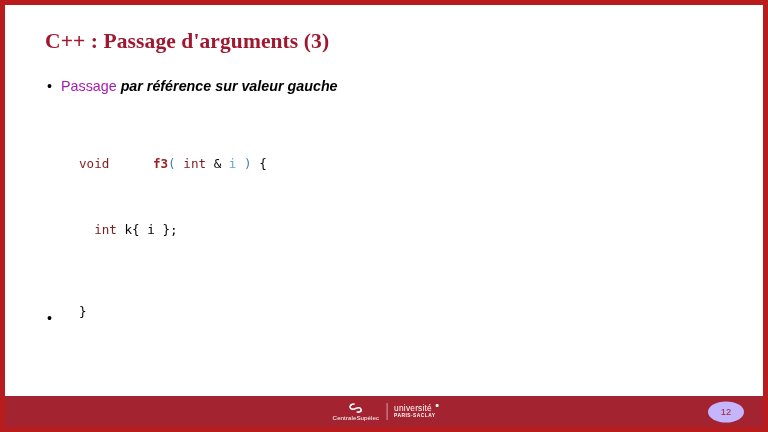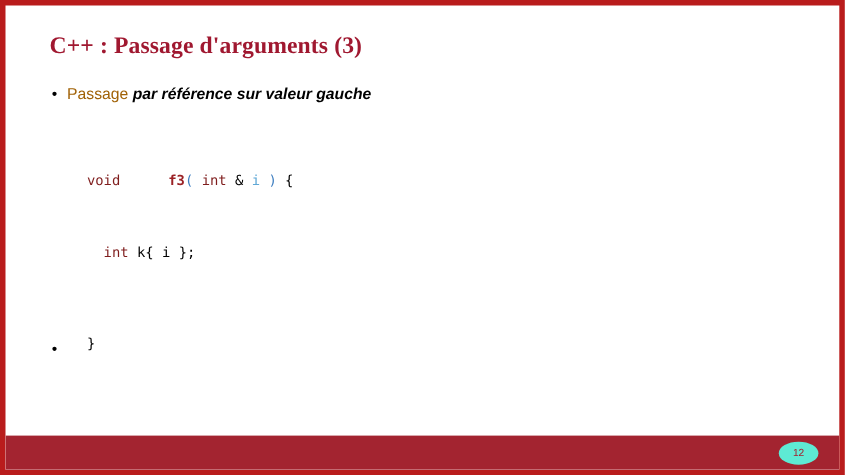--- a/index.html
+++ b/index.html
@@ -55,21 +55,21 @@
     white-space: nowrap;
   }
   .bullet .dot {
     position: absolute;
     left: 42px;
     top: 0;
     font-size: 14.3px;
     line-height: 18px;
     color: #000000;
   }
-  .bullet .lead { color: #a16207; }
+  .bullet .lead { color: #a21caf; }
   .bullet .emph {
     color: #000000;
     font-weight: bold;
     font-style: italic;
   }
 
   .bullet-2 {
     position: absolute;
     left: 0;
     top: 232px;
@@ -176,21 +176,21 @@
   }
 
   .page-badge {
     position: absolute;
     right: 19px;
     top: 50%;
     transform: translateY(-50%);
     width: 36px;
     height: 21px;
     border-radius: 50%;
-    background: #5eead4;
+    background: #c4b5fd;
     color: #a32430;
     font-family: "Liberation Sans", sans-serif;
     font-size: 9.3px;
     display: flex;
     align-items: center;
     justify-content: center;
   }
 </style>
 </head>
 <body>
@@ -232,18 +232,37 @@
     </div>
 
     <div class="bullet bullet-2">
       <span class="dot">•</span>
     </div>
 
   </div>
 
   <div class="footer">
 
+    <div class="logos">
+
+      <div class="logo-cs">
+        <svg class="cs-mark" viewBox="0 0 34 24">
+          <path d="M13 4 C7 4 4 7 5 11 C6 15 12 15 16 13 C21 10.5 26 11 27 15 C28 19 24 21 19 20" fill="none" stroke="#ffffff" stroke-width="3.1" stroke-linecap="round"></path>
+          <circle cx="7" cy="6" r="1.9" fill="#ffffff"></circle>
+          <circle cx="26" cy="18.5" r="1.9" fill="#ffffff"></circle>
+        </svg>
+        <span class="cs-name">CentraleSupélec</span>
+      </div>
+
+      <div class="logo-sep"></div>
+
+      <div class="logo-ups">
+        <span class="ups-top">université<span class="acc"></span></span>
+        <span class="ups-bot">PARIS-SACLAY</span>
+      </div>
+
+    </div>
 
     <div class="page-badge">12</div>
 
   </div>
 
 </div>
 
 </body></html>

